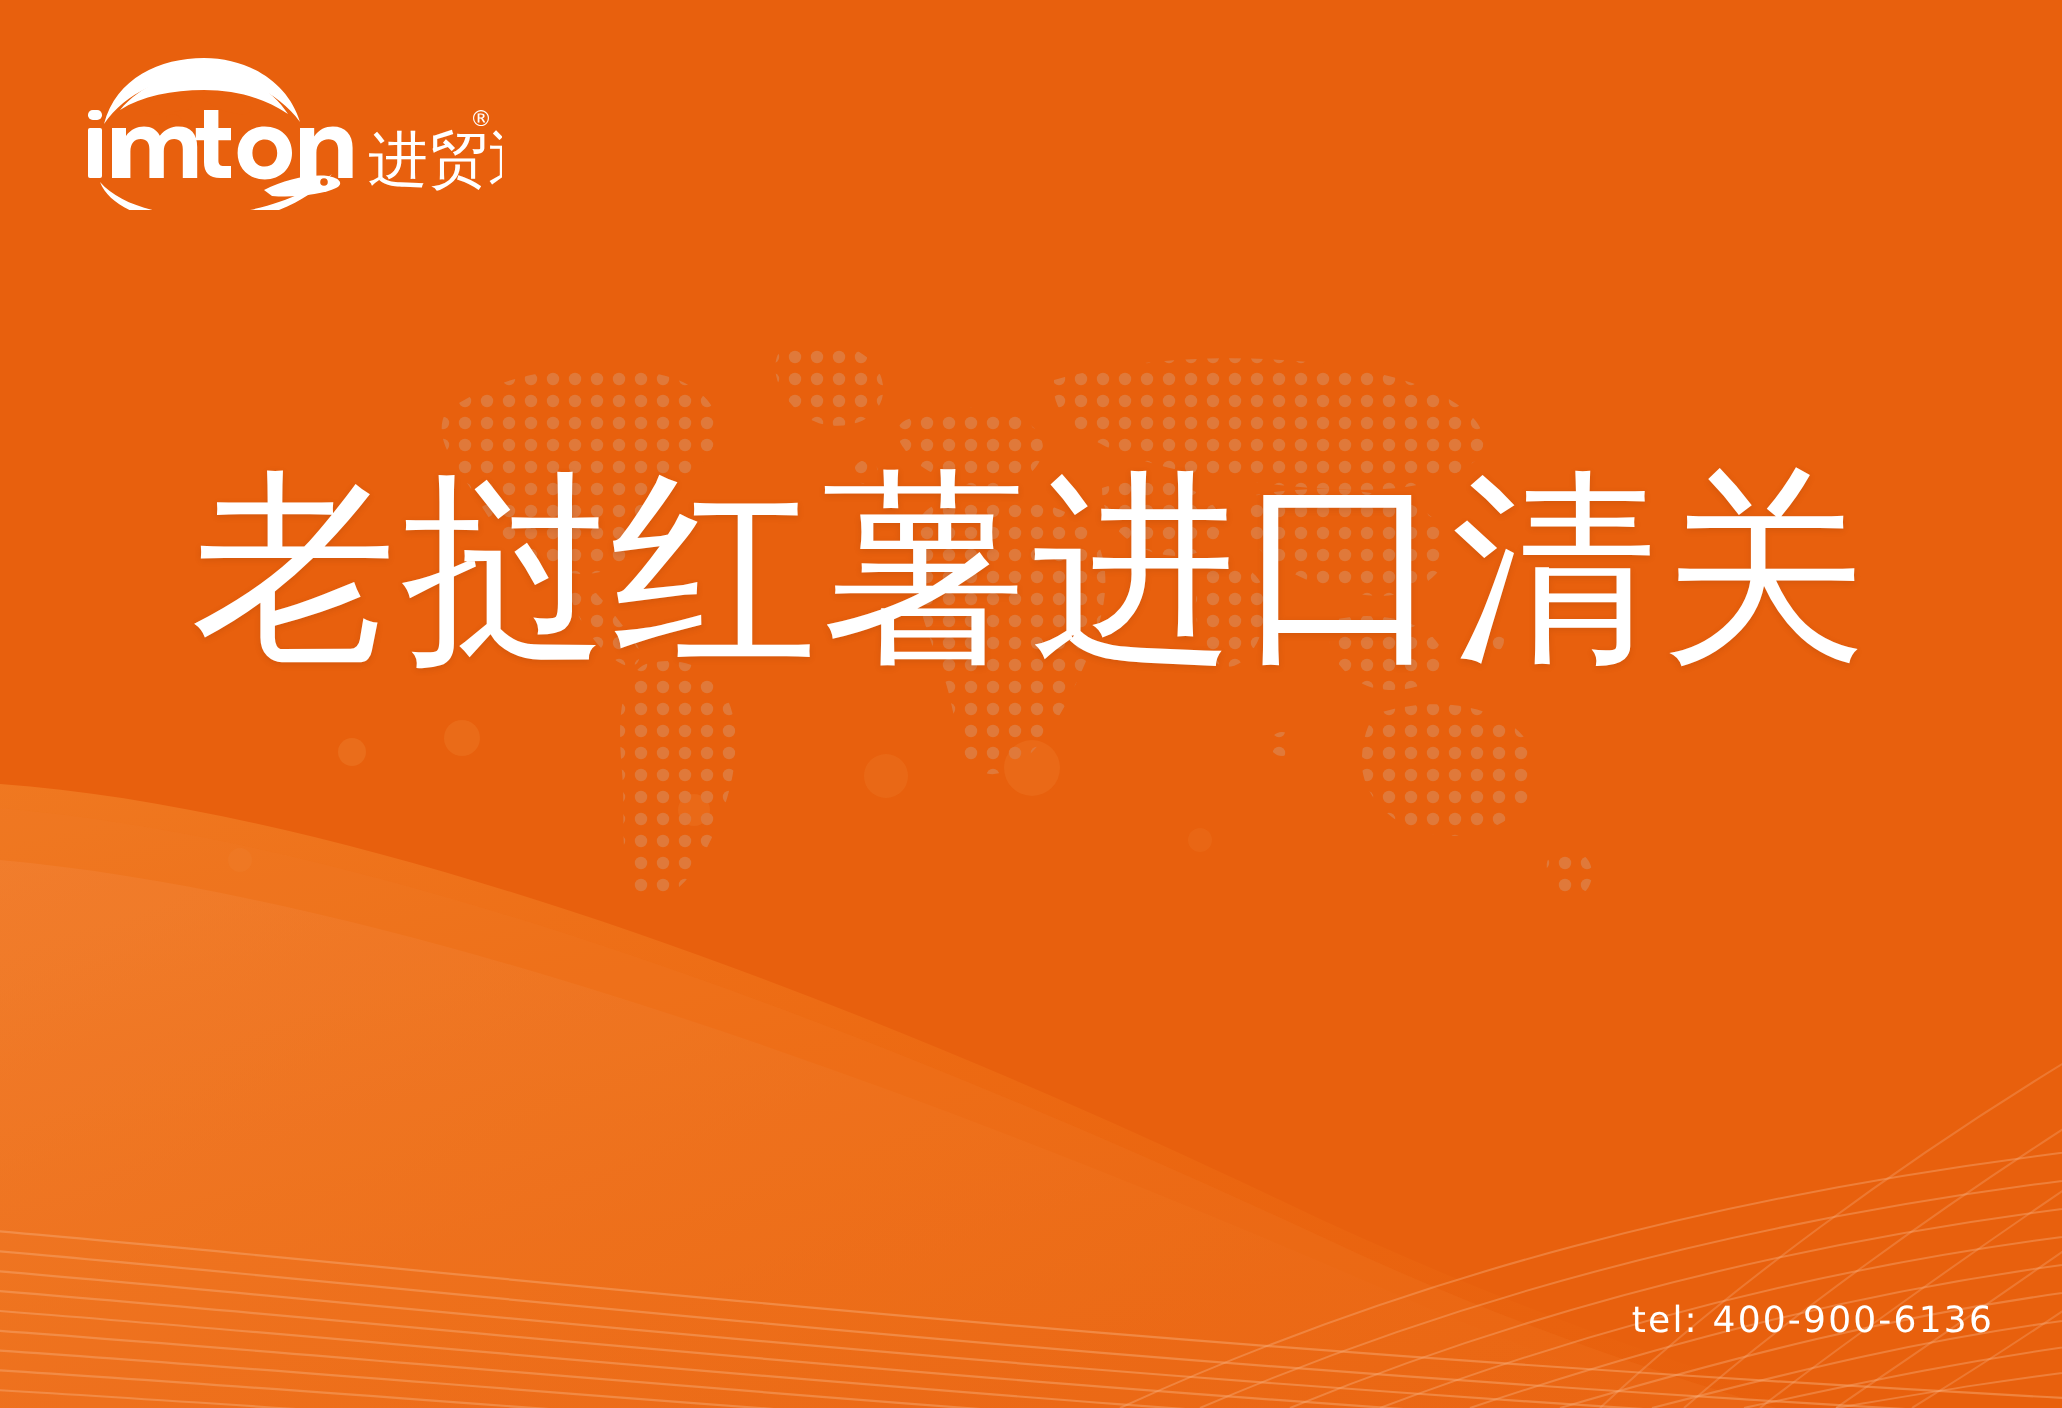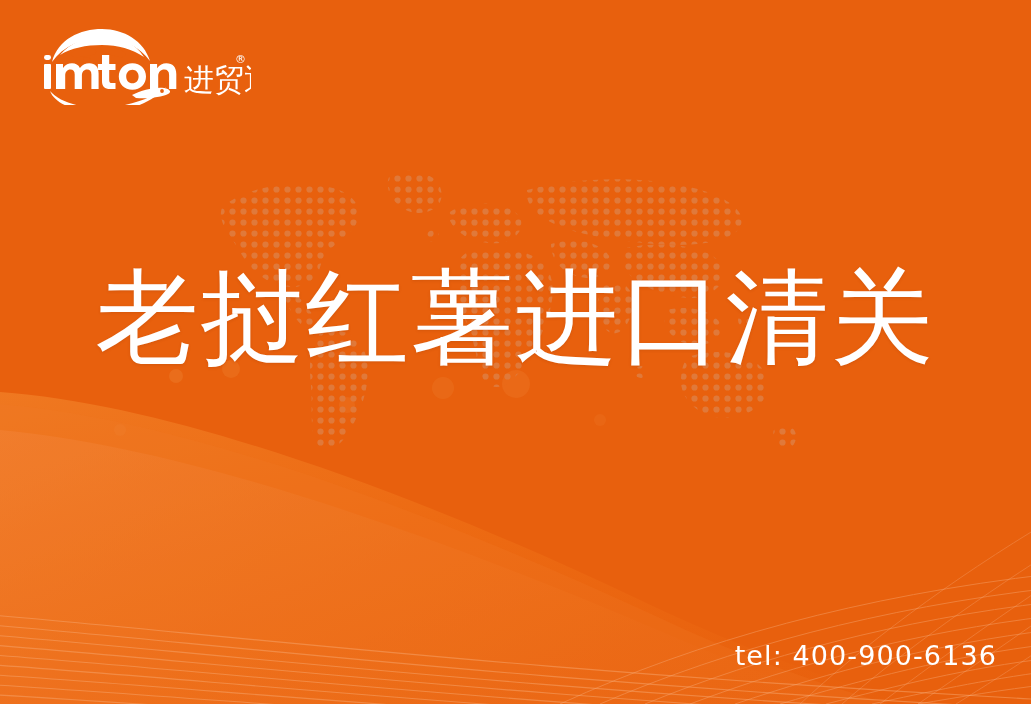--- a/index.html
+++ b/index.html
@@ -56,34 +56,33 @@
     top: 224px;
     width: 1031px;
     text-align: center;
     color: #ffffff;
     font-size: 103px;
     line-height: 122px;
     letter-spacing: 2px;
     font-weight: 400;
     font-family: "DejaVu Sans", "Liberation Sans", sans-serif;
     text-shadow: 0 1px 3px rgba(120,45,5,.18);
-    margin-top: 32px;
   }
   #headline .hl-line {
     display: block;
     white-space: nowrap;
   }
 
   
   #tel {
     position: absolute;
     right: 34px;
     bottom: 33px;
     color: #ffffff;
-    font-size: 27px;
+    font-size: 18px;
     letter-spacing: 1.1px;
     font-family: "DejaVu Sans", "Liberation Sans", sans-serif;
     white-space: nowrap;
   }
 </style>
 </head>
 <body>
 
 <div id="banner">
 

